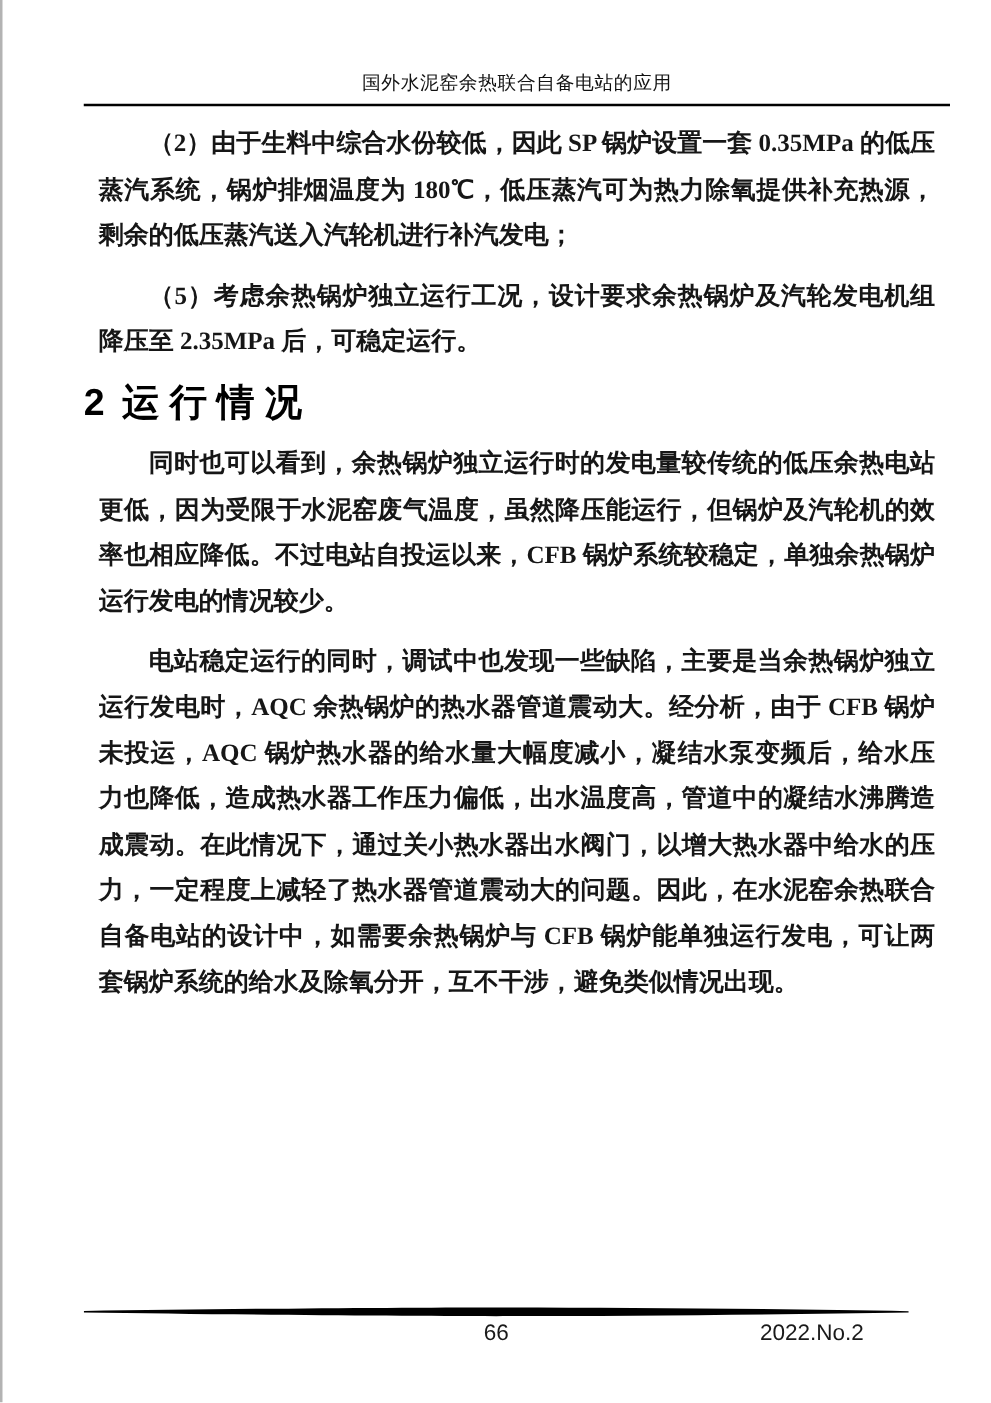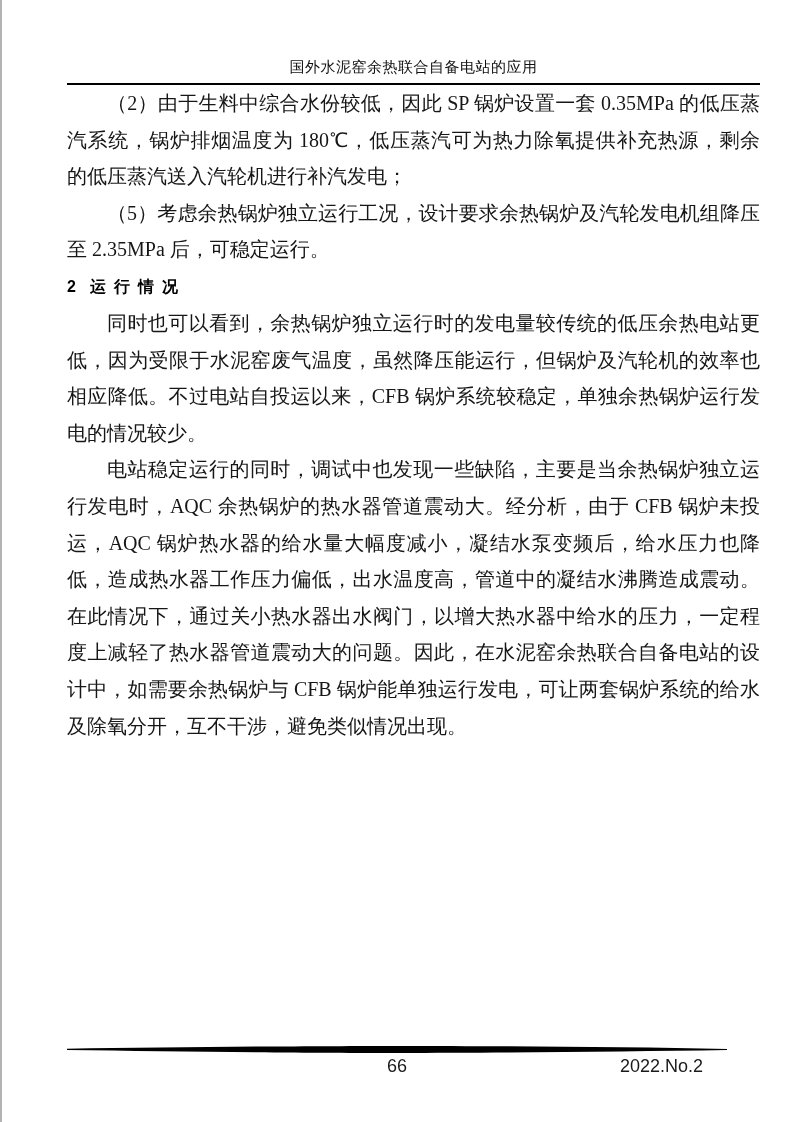--- a/index.html
+++ b/index.html
@@ -34,27 +34,28 @@
     border-top: 2px solid #000000;
     height: 0;
   }
   .body-text {
     font-size: 20px;
     line-height: 36.6px;
     text-align: justify;
     color: #161616;
   }
   .body-text p {
-    margin: 0;
+    margin: 12px;
     text-indent: 2em;
+    font-weight: bold;
   }
   .section-heading {
     margin: 0;
     font-family: "Liberation Sans", sans-serif;
-    font-size: 16px;
+    font-size: 30px;
     font-weight: bold;
     line-height: 37px;
     color: #000000;
     text-indent: 0;
   }
   .section-heading .sec-num {
     display: inline-block;
     margin-right: 14px;
     letter-spacing: 0;
   }
@@ -81,21 +82,21 @@
     line-height: 20px;
     color: #1a1a1a;
   }
   .page-number {
     position: absolute;
     left: 50%;
     transform: translateX(-50%);
   }
   .issue-label {
     position: absolute;
-    right: 24px;
+    right: 36px;
   }
 </style>
 </head>
 <body>
 
 <div class="page">
   <div class="content">
 
     <div class="running-title">国外水泥窑余热联合自备电站的应用</div>
 

